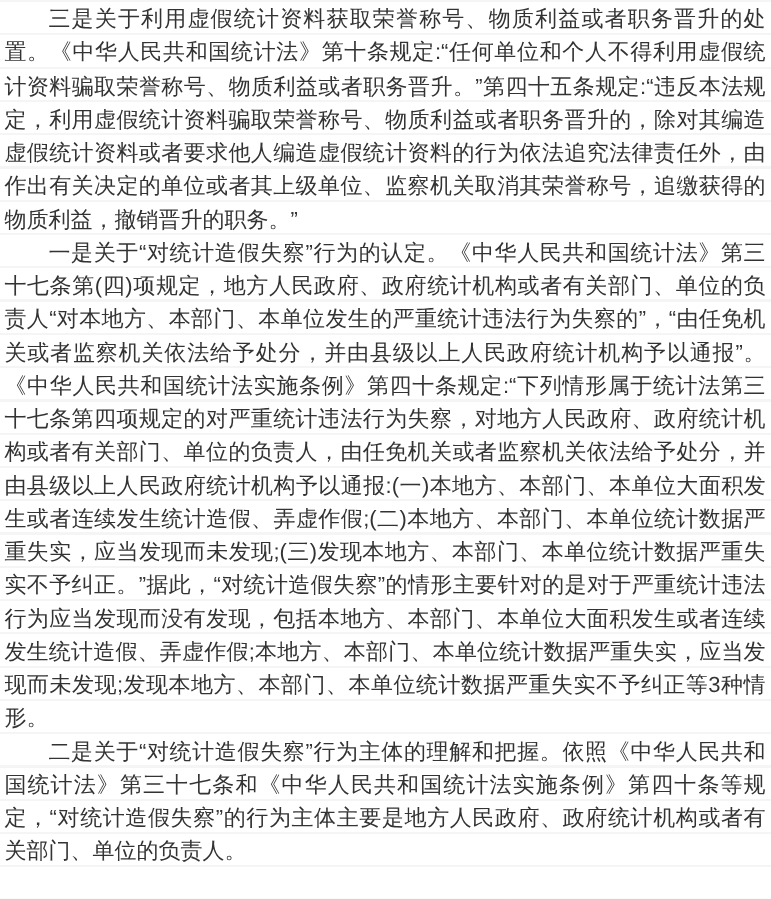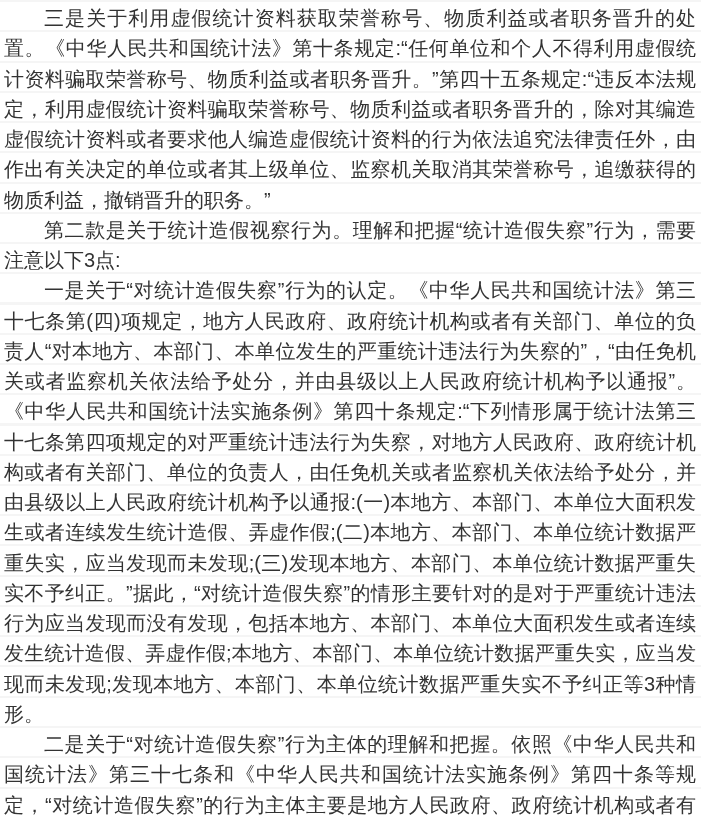--- a/index.html
+++ b/index.html
@@ -34,16 +34,15 @@
     margin:0;
     padding:0;
     text-indent:2em;
   }
 </style>
 </head>
 <body>
 
 <div class="page">
   <p class="para">三是关于利用虚假统计资料获取荣誉称号、物质利益或者职务晋升的处置。《中华人民共和国统计法》第十条规定:“任何单位和个人不得利用虚假统计资料骗取荣誉称号、物质利益或者职务晋升。”第四十五条规定:“违反本法规定，利用虚假统计资料骗取荣誉称号、物质利益或者职务晋升的，除对其编造虚假统计资料或者要求他人编造虚假统计资料的行为依法追究法律责任外，由作出有关决定的单位或者其上级单位、监察机关取消其荣誉称号，追缴获得的物质利益，撤销晋升的职务。”</p>
-  <p class="para">第二款是关于统计造假视察行为。理解和把握“统计造假失察”行为，需要注意以下3点:</p>
   <p class="para">一是关于“对统计造假失察”行为的认定。《中华人民共和国统计法》第三十七条第(四)项规定，地方人民政府、政府统计机构或者有关部门、单位的负责人“对本地方、本部门、本单位发生的严重统计违法行为失察的”，“由任免机关或者监察机关依法给予处分，并由县级以上人民政府统计机构予以通报”。《中华人民共和国统计法实施条例》第四十条规定:“下列情形属于统计法第三十七条第四项规定的对严重统计违法行为失察，对地方人民政府、政府统计机构或者有关部门、单位的负责人，由任免机关或者监察机关依法给予处分，并由县级以上人民政府统计机构予以通报:(一)本地方、本部门、本单位大面积发生或者连续发生统计造假、弄虚作假;(二)本地方、本部门、本单位统计数据严重失实，应当发现而未发现;(三)发现本地方、本部门、本单位统计数据严重失实不予纠正。”据此，“对统计造假失察”的情形主要针对的是对于严重统计违法行为应当发现而没有发现，包括本地方、本部门、本单位大面积发生或者连续发生统计造假、弄虚作假;本地方、本部门、本单位统计数据严重失实，应当发现而未发现;发现本地方、本部门、本单位统计数据严重失实不予纠正等3种情形。</p>
   <p class="para">二是关于“对统计造假失察”行为主体的理解和把握。依照《中华人民共和国统计法》第三十七条和《中华人民共和国统计法实施条例》第四十条等规定，“对统计造假失察”的行为主体主要是地方人民政府、政府统计机构或者有关部门、单位的负责人。</p>
 </div>
 
 </body></html>

